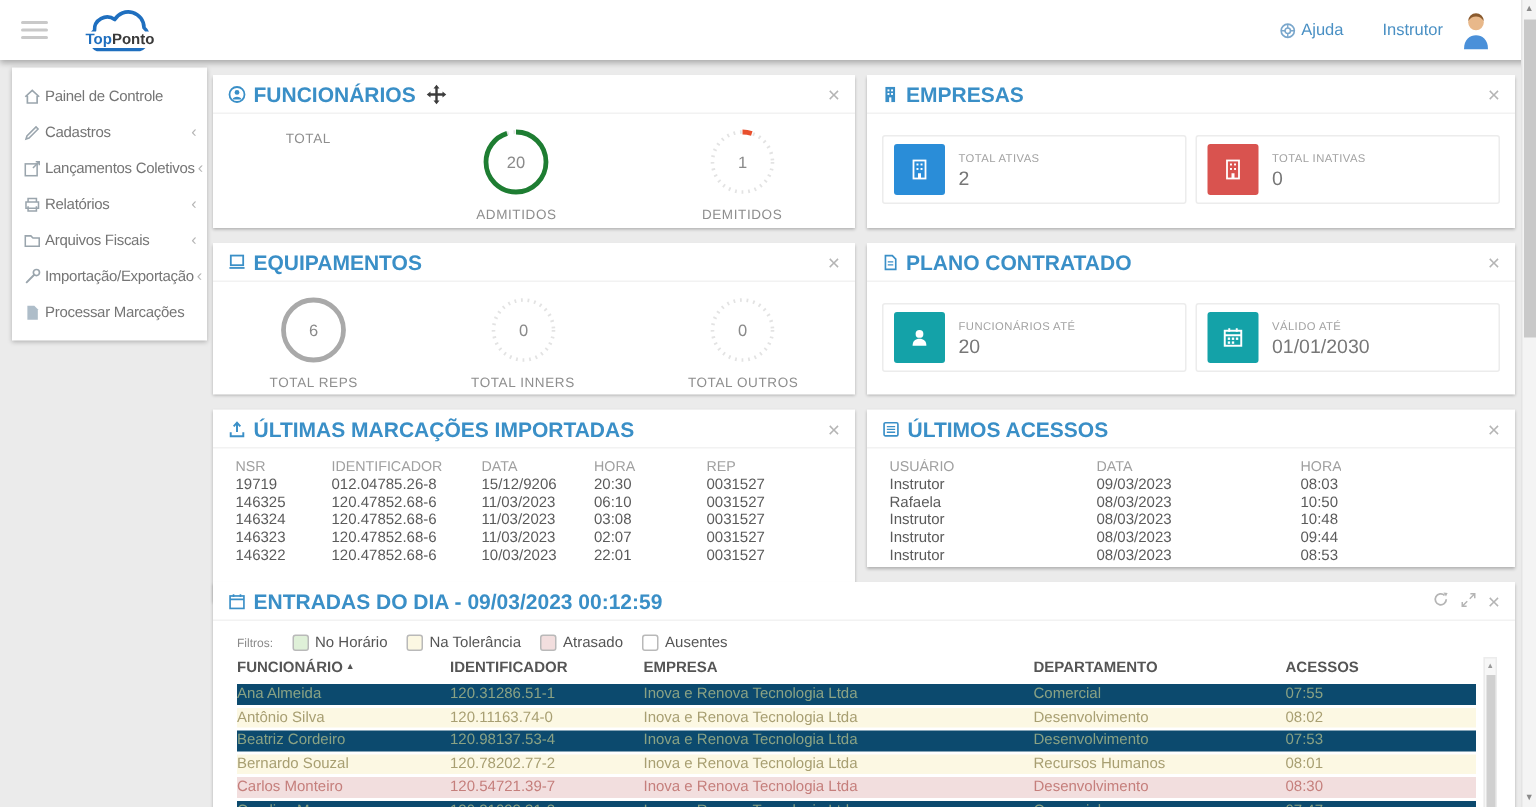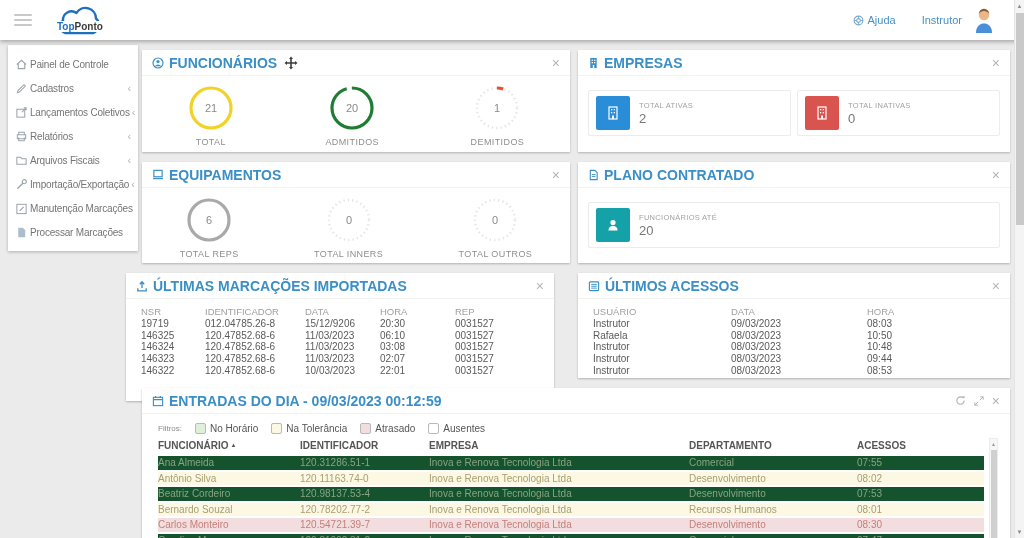--- a/index.html
+++ b/index.html
@@ -38,21 +38,21 @@
   .card-title{color:#3a8fc7;font-weight:bold;font-size:14px;display:flex;align-items:center}
   .card-title svg{margin-right:5px}
   .card-tools{margin-left:auto;display:flex;align-items:center;gap:8px;color:#b5b5b5}
   .x-btn{font-size:14px;line-height:1;color:#b5b5b5;cursor:pointer}
   .move-ico{margin-left:7px;display:flex}
 
   .card-func{left:142px;top:50px;width:428px;height:102px}
   .card-emp{left:578px;top:50px;width:432px;height:102px}
   .card-equip{left:142px;top:162px;width:428px;height:101px}
   .card-plano{left:578px;top:162px;width:432px;height:101px}
-  .card-marc{left:126px;top:273px;width:428px;height:128px}
+  .card-marc{left:142px;top:273px;width:428px;height:128px}
   .card-acess{left:578px;top:273px;width:432px;height:105px}
   .card-entr{left:142px;top:388px;width:868px;height:162px}
 
   
   .gauge-row{display:flex;justify-content:space-around;padding-top:9px}
   .gauge{display:flex;flex-direction:column;align-items:center}
   .gauge-label{font-size:9px;color:#8e8e8e;margin-top:2px;letter-spacing:.4px}
 
   
   .stats{display:flex;gap:6px;padding:14px 10px}
@@ -74,21 +74,21 @@
   
   .entr-filters{display:flex;align-items:center;padding:9px 16px 3px;gap:13px}
   .filters-label{font-size:8px;color:#8a8a8a}
   .filter{display:flex;align-items:center;font-size:10px;color:#555;cursor:pointer}
   .fbox{width:11px;height:11px;border:1px solid #b9b9b9;border-radius:2px;margin-right:4px}
   .entr-table{padding:2px 26px 0 16px;font-size:10px}
   .entr-table .trow{display:flex;height:13.5px;line-height:13.5px;margin-bottom:2px}
   .entr-table .thead{font-weight:bold;color:#555;height:13px;margin-bottom:4px}
   .caret{font-size:6px;vertical-align:2px;margin-left:2px}
   .ec0{width:142px}.ec1{width:129px}.ec2{width:260px}.ec3{width:168px}
-  .tr-success{background:#14532d;color:#8aa284}
+  .tr-success{background:#0c4a6e;color:#8aa284}
   .tr-warning{background:#fcf8e3;color:#a89f72}
   .tr-danger{background:#f2dede;color:#c57f7c}
   .trow span{overflow:hidden;white-space:nowrap}
 
   
   .pscroll{position:absolute;right:0;top:0;width:10px;height:538px;background:#f4f4f4;
            z-index:20;border-left:1px solid #e4e4e4}
   .pscroll .arr{height:12px;display:flex;align-items:center;justify-content:center;
                 font-size:6px;color:#8a8a8a}
   .pscroll .arr.down{position:absolute;bottom:0;left:0;right:0}
@@ -184,29 +184,20 @@
           <circle cx="10" cy="4" r="2.2" fill="none" stroke="#9aa5ad" stroke-width="1.2"></circle>
           <path d="M8.4 5.6 L3 11" stroke="#9aa5ad" stroke-width="1.4" stroke-linecap="round"></path>
         </svg>
       </span>
     <span>Importação/Exportação</span>
     <span class="chev">‹</span>
   </div>
   <div class="side-item">
     <span class="s-icon">
         <svg width="13" height="13" viewBox="0 0 14 14">
-          <rect x="2" y="2.5" width="10" height="10" fill="none" stroke="#9aa5ad" stroke-width="1.1"></rect>
-          <path d="M5 9.5 L9.3 5.2" stroke="#9aa5ad" stroke-width="1.3"></path>
-        </svg>
-      </span>
-    <span>Manutenção Marcações</span>
-  </div>
-  <div class="side-item">
-    <span class="s-icon">
-        <svg width="13" height="13" viewBox="0 0 14 14">
           <path d="M3.5 2 H8.5 L11 4.5 V12 H3.5 Z" fill="#aebdc9"></path>
         </svg>
       </span>
     <span>Processar Marcações</span>
   </div>
 </div>
 
 <div class="card card-func">
   <div class="card-head">
     <span class="card-title">
@@ -221,24 +212,20 @@
       <svg width="14" height="14" viewBox="0 0 14 14">
           <path d="M7 0.5 L9 3 H7.8 V6.2 H11 V5 L13.5 7 L11 9 V7.8 H7.8 V11 H9 L7 13.5 L5 11 H6.2 V7.8 H3 V9 L0.5 7 L3 5 V6.2 H6.2 V3 H5 Z" fill="#3c3c3c"></path>
         </svg>
     </span>
     <span class="card-tools">
         <span class="x-btn">×</span>
       </span>
   </div>
   <div class="gauge-row">
     <div class="gauge">
-      <span><svg width="46" height="46" viewBox="0 0 46 46">
-            <circle cx="23" cy="23" r="20" fill="none" stroke="#f2d224" stroke-width="3.2" stroke-dasharray="125.7 125.7" transform="rotate(-90 23 23)"></circle>
-            <text x="23" y="27" text-anchor="middle" font-size="11" fill="#8a8a8a" font-family="Liberation Sans, sans-serif">21</text>
-          </svg></span>
       <span class="gauge-label">TOTAL</span>
     </div>
     <div class="gauge">
       <span><svg width="46" height="46" viewBox="0 0 46 46">
             <circle cx="23" cy="23" r="20" fill="none" stroke="#e3e3e3" stroke-width="2.4" stroke-dasharray="1.2 3.2"></circle>
             <circle cx="23" cy="23" r="20" fill="none" stroke="#1e7d32" stroke-width="3.2" stroke-dasharray="119.4 125.7" transform="rotate(-90 23 23)"></circle>
             <text x="23" y="27" text-anchor="middle" font-size="11" fill="#8a8a8a" font-family="Liberation Sans, sans-serif">20</text>
           </svg></span>
       <span class="gauge-label">ADMITIDOS</span>
     </div>
@@ -363,20 +350,37 @@
         <svg width="16" height="16" viewBox="0 0 16 16">
             <circle cx="8" cy="5.6" r="2.6" fill="#fff"></circle>
             <path d="M3.4 13.5 c0-3.2 2-4.6 4.6-4.6 s4.6 1.4 4.6 4.6 z" fill="#fff"></path>
           </svg>
       </span>
       <span class="stat-body">
         <div class="stat-label">FUNCIONÁRIOS ATÉ</div>
         <div class="stat-value">20</div>
       </span>
     </div>
+    <div class="stat">
+      <span class="stat-icon" style="background: rgb(20, 162, 168);">
+        <svg width="16" height="16" viewBox="0 0 16 16">
+            <rect x="2.5" y="3.5" width="11" height="10" fill="none" stroke="#fff" stroke-width="1.3"></rect>
+            <path d="M2.5 6.5 H13.5 M5.5 1.8 V4.2 M10.5 1.8 V4.2" stroke="#fff" stroke-width="1.3"></path>
+            <rect x="4.5" y="8" width="1.6" height="1.6" fill="#fff"></rect>
+            <rect x="7.2" y="8" width="1.6" height="1.6" fill="#fff"></rect>
+            <rect x="9.9" y="8" width="1.6" height="1.6" fill="#fff"></rect>
+            <rect x="4.5" y="10.6" width="1.6" height="1.6" fill="#fff"></rect>
+            <rect x="7.2" y="10.6" width="1.6" height="1.6" fill="#fff"></rect>
+          </svg>
+      </span>
+      <span class="stat-body">
+        <div class="stat-label">VÁLIDO ATÉ</div>
+        <div class="stat-value">01/01/2030</div>
+      </span>
+    </div>
   </div>
 </div>
 
 <div class="card card-marc">
   <div class="card-head">
     <span class="card-title">
       <svg width="12" height="12" viewBox="0 0 12 12">
           <path d="M6 8 V2 M3.8 4.2 L6 1.8 L8.2 4.2" fill="none" stroke="#3a8fc7" stroke-width="1.3"></path>
           <path d="M1.8 8.2 V10.8 H10.2 V8.2" fill="none" stroke="#3a8fc7" stroke-width="1.3"></path>
         </svg>

